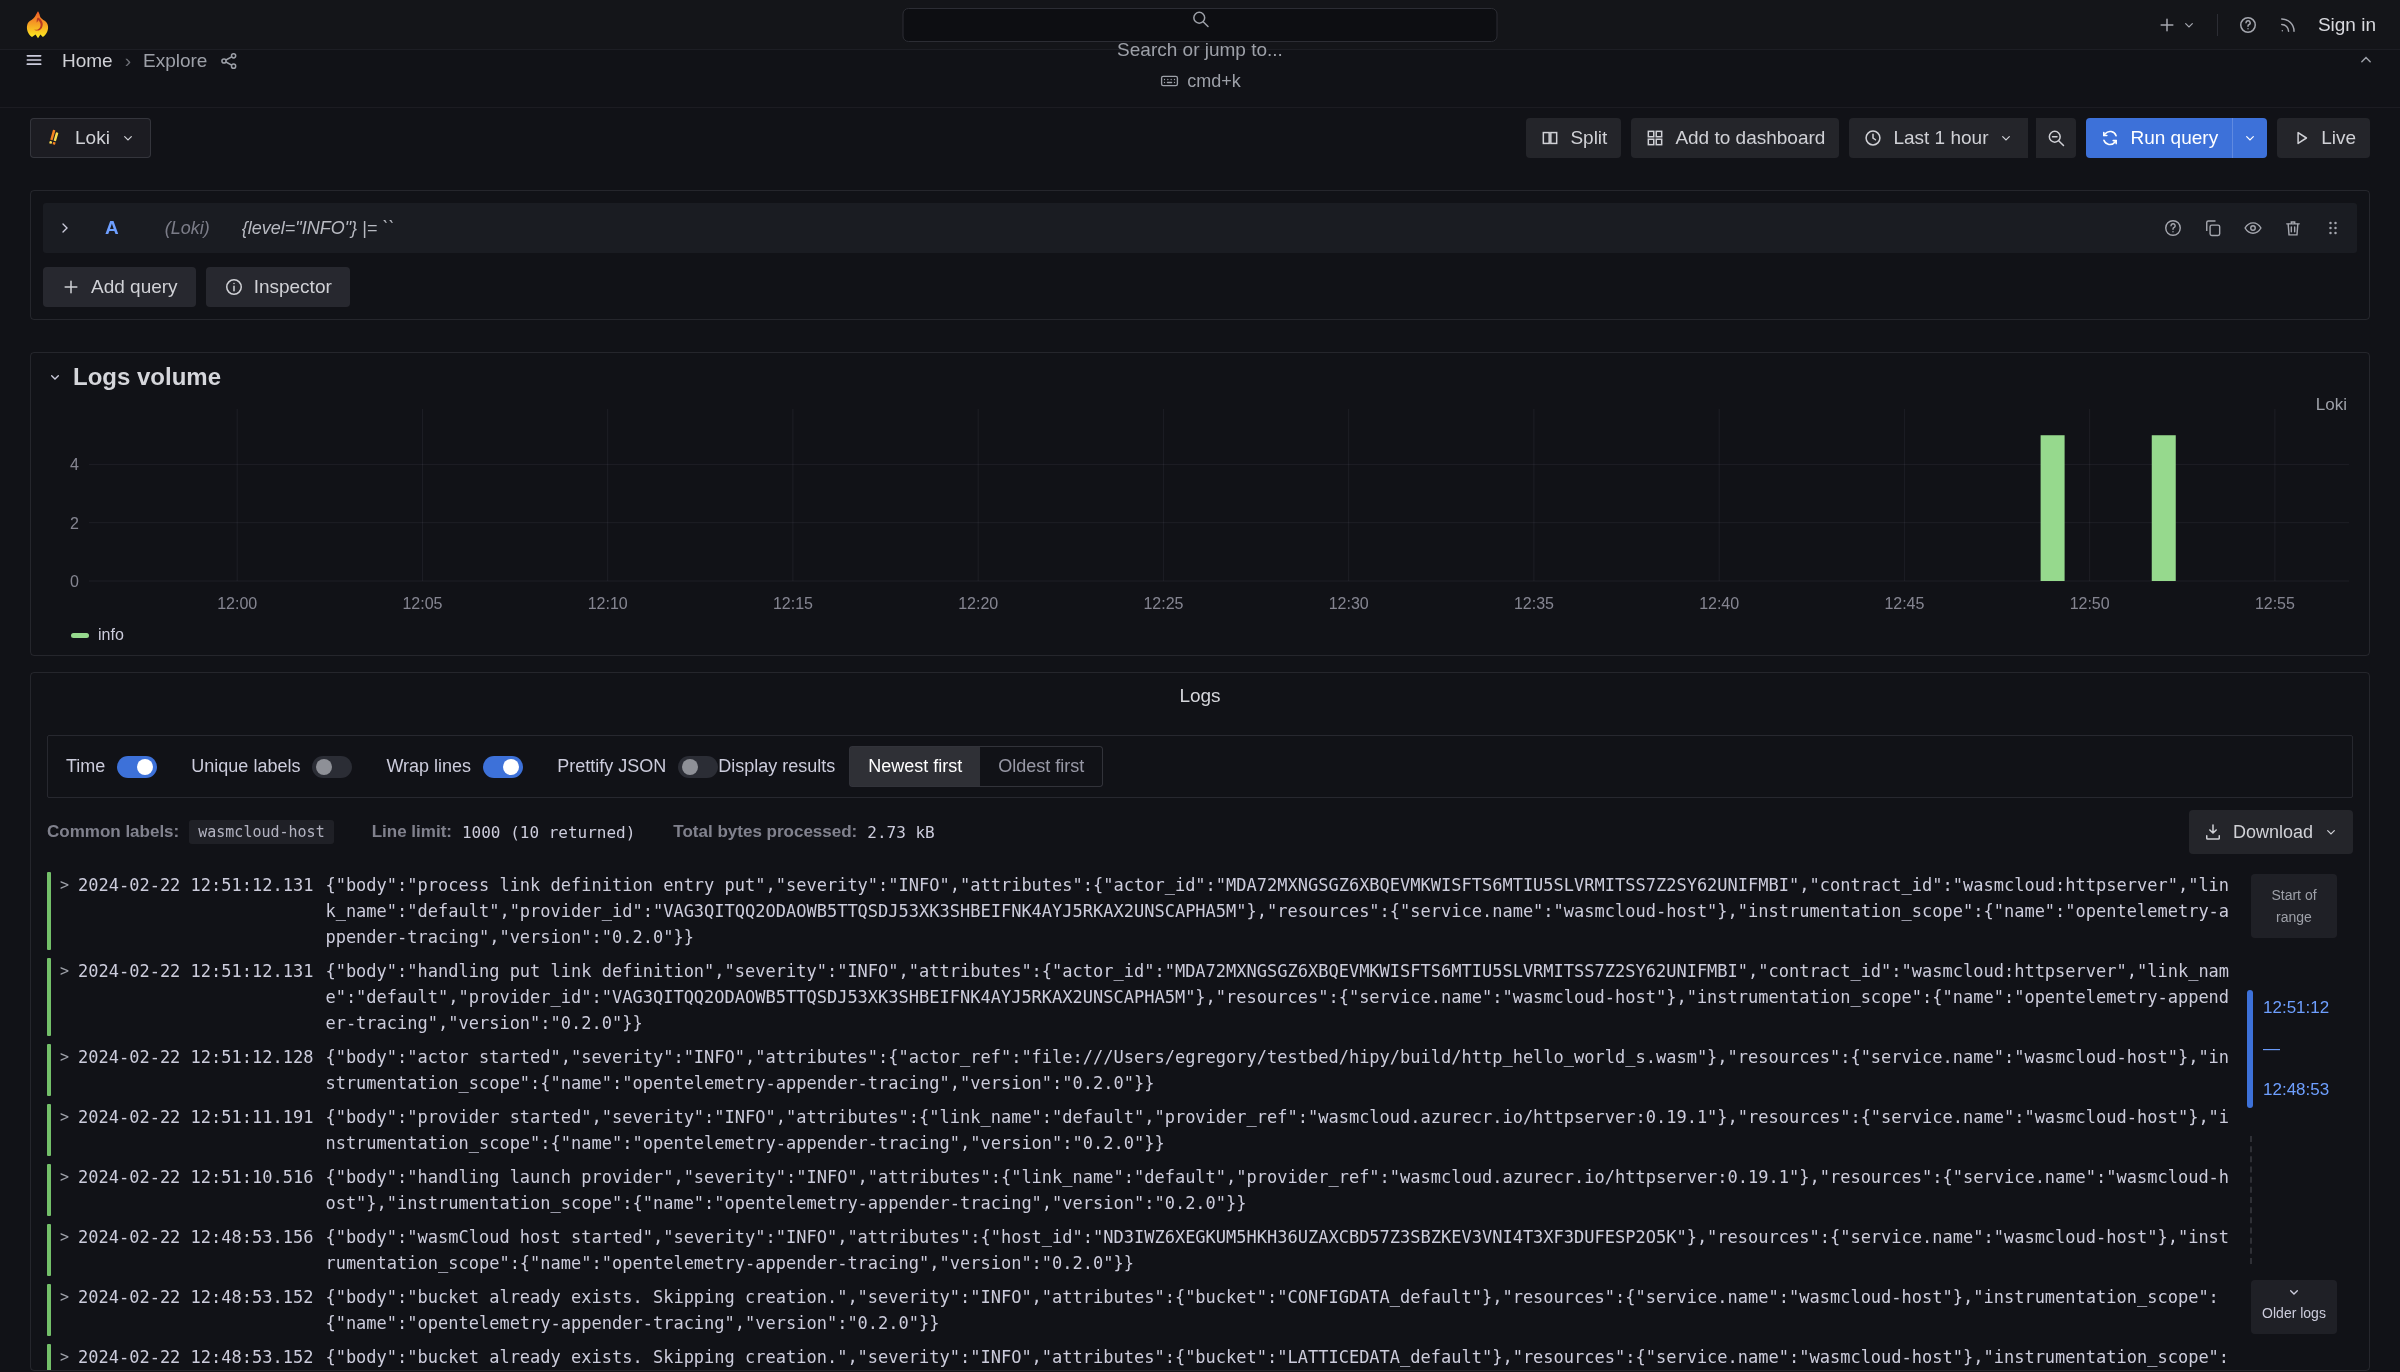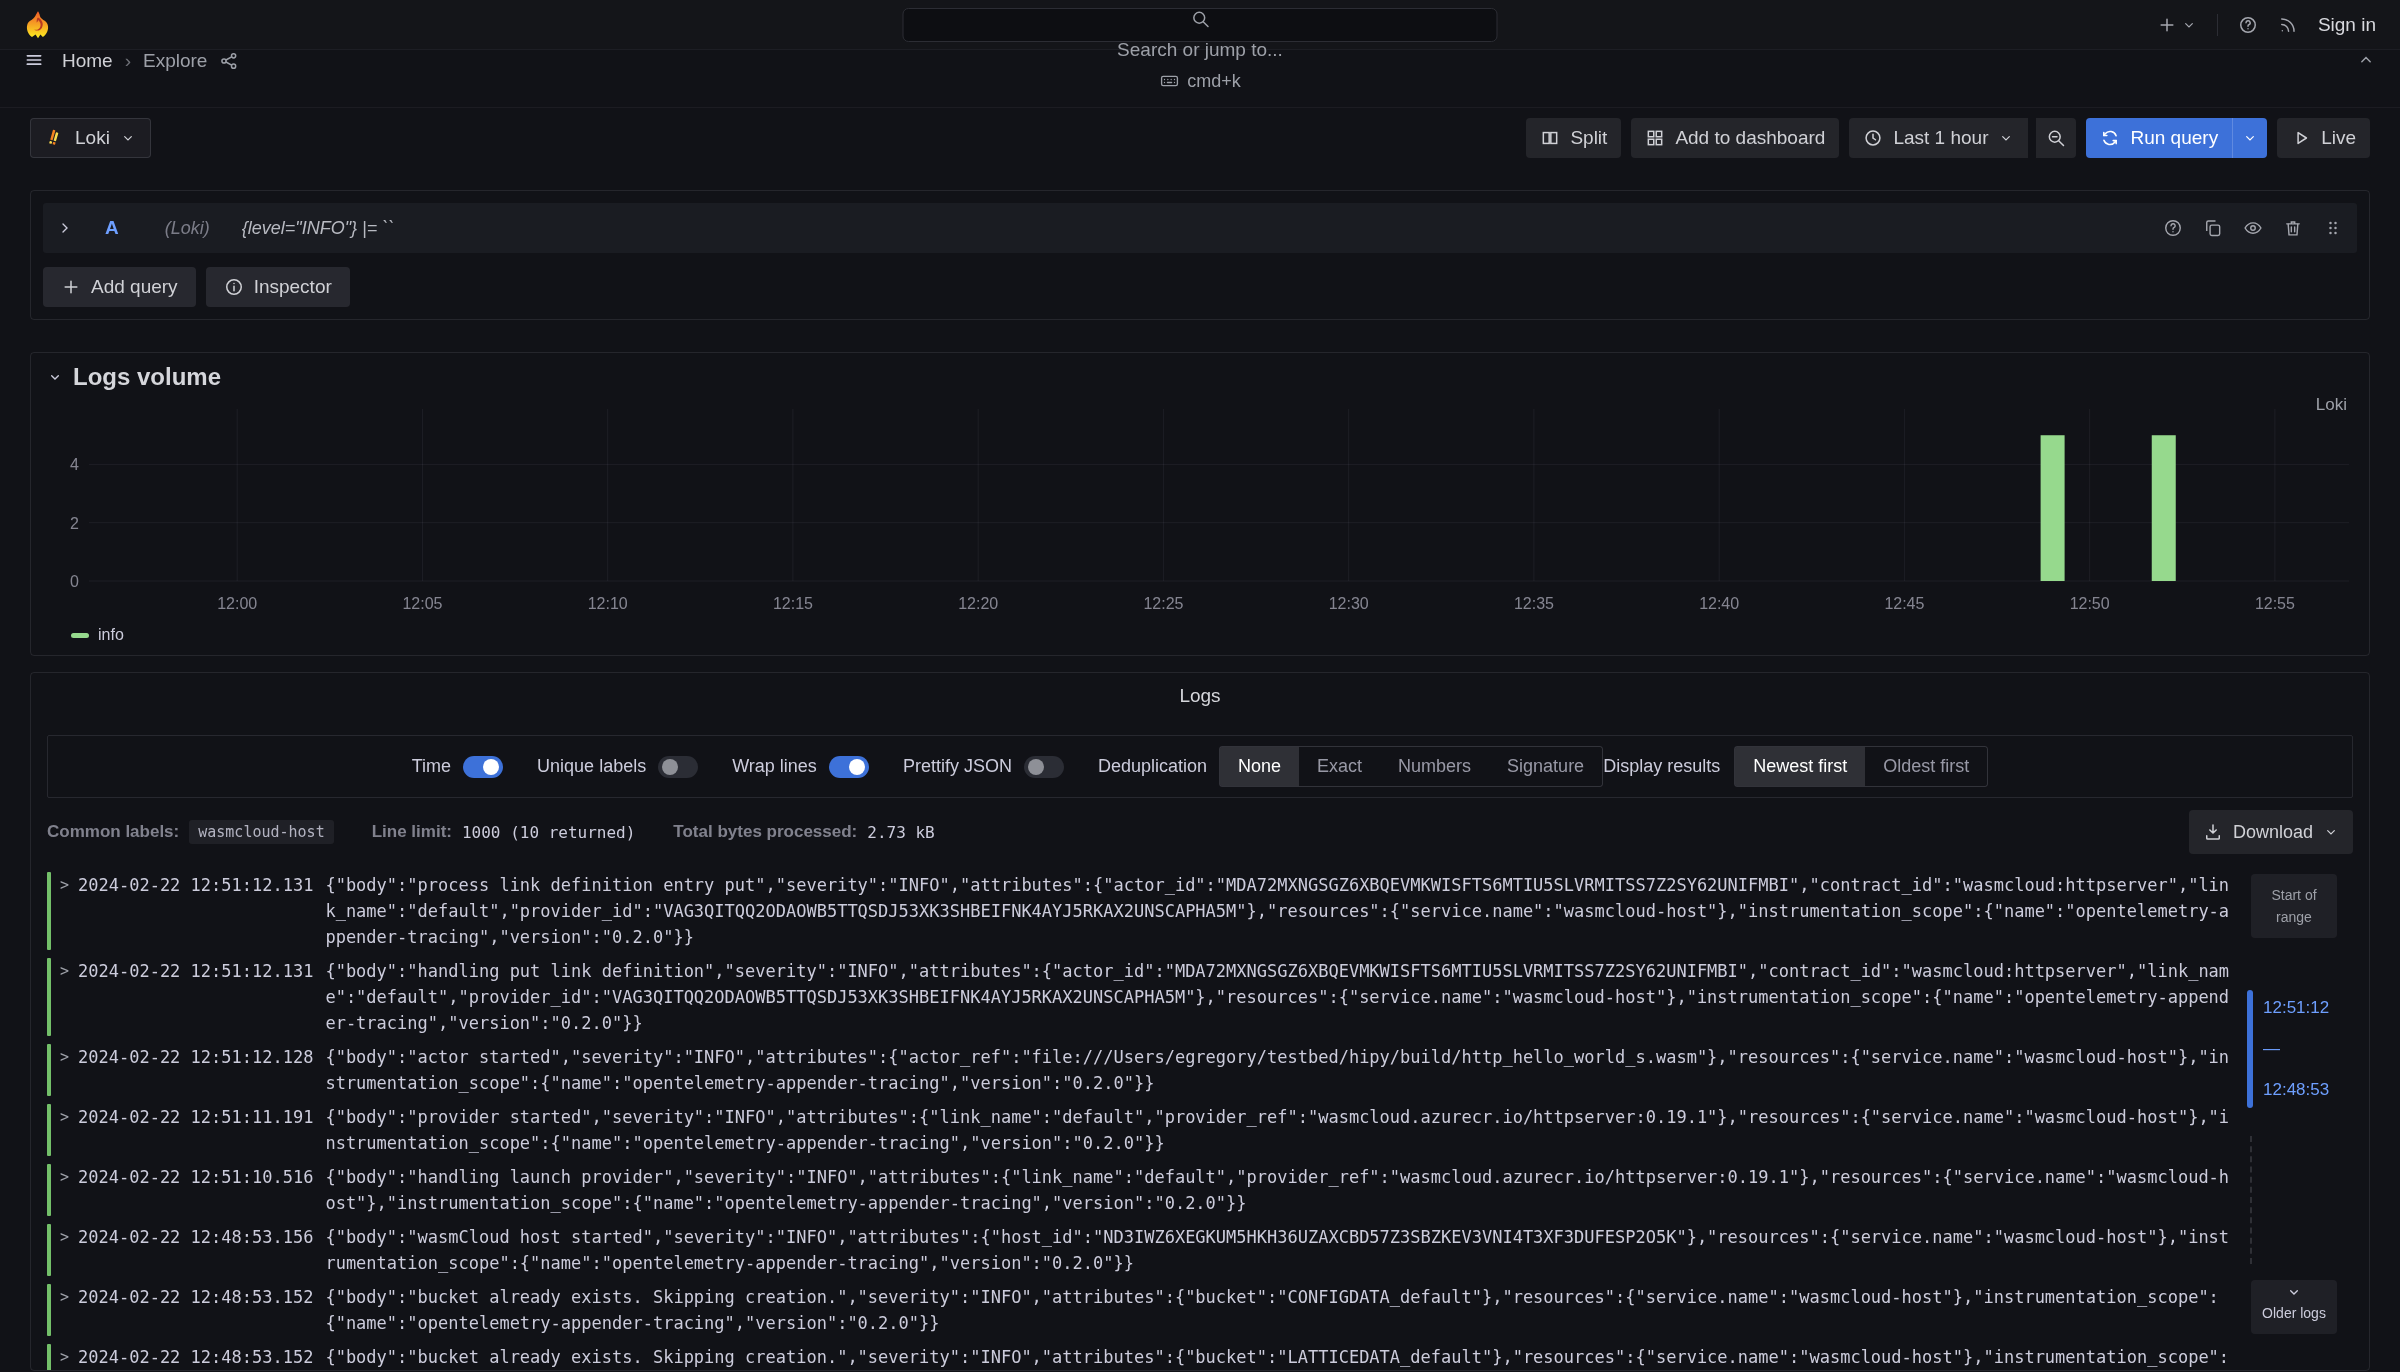--- a/index.html
+++ b/index.html
@@ -86,21 +86,21 @@
   .chart-wrap { position:relative; margin-top:4px; height:226px; }
   .chart-ds { position:absolute; top:0; right:6px; color:#9da0a8; font-size:17px; }
   .legend { display:flex; align-items:center; gap:9px; height:28px; padding-left:24px; font-size:16px; color:#ccccdc; }
   .legend-marker { width:18px; height:5px; border-radius:3px; display:inline-block; }
 
   
   .logs-panel { border:1px solid rgba(204,204,220,.11); border-radius:4px; padding:12px 16px 0; flex:1; display:flex; flex-direction:column; overflow:hidden; }
   .logs-title { text-align:center; color:#d5d6db; font-weight:500; font-size:19px; height:28px; margin-bottom:22px; }
   .logs-controls {
     border:1px solid rgba(204,204,220,.12); border-radius:2px;
-    display:flex; align-items:center; justify-content:center;
+    display:flex; align-items:center; justify-content:flex-start;
     padding:10px 18px; min-height:60px;
   }
   .ctl-left { display:flex; align-items:center; gap:34px; }
   .ctl { display:flex; align-items:center; gap:12px; }
   .ctl-label { font-size:18px; font-weight:500; color:#ccccdc; white-space:nowrap; }
   .switch { width:40px; height:22px; border-radius:12px; background:#2b2d35; position:relative; display:inline-block; cursor:pointer; flex:none; }
   .switch .knob { position:absolute; top:3px; left:4px; width:16px; height:16px; border-radius:50%; background:#8e9097; }
   .switch.on { background:#3d71d9; }
   .switch.on .knob { left:20px; background:#fff; }
   .radiogroup { display:inline-flex; border:1px solid rgba(204,204,220,.18); border-radius:3px; overflow:hidden; }
@@ -440,29 +440,20 @@
           <span class="switch on">
               <span class="knob"></span>
             </span>
         </div>
         <div class="ctl">
           <span class="ctl-label">Prettify JSON</span>
           <span class="switch">
               <span class="knob"></span>
             </span>
         </div>
-        <div class="ctl">
-          <span class="ctl-label">Deduplication</span>
-          <div class="radiogroup">
-              <button class="radio-item selected">None</button>
-              <button class="radio-item">Exact</button>
-              <button class="radio-item">Numbers</button>
-              <button class="radio-item">Signature</button>
-            </div>
-        </div>
       </div>
       <div class="ctl-right">
         <span class="ctl-label">Display results</span>
         <div class="radiogroup">
             <button class="radio-item selected">Newest first</button>
             <button class="radio-item">Oldest first</button>
           </div>
       </div>
     </div>
 

